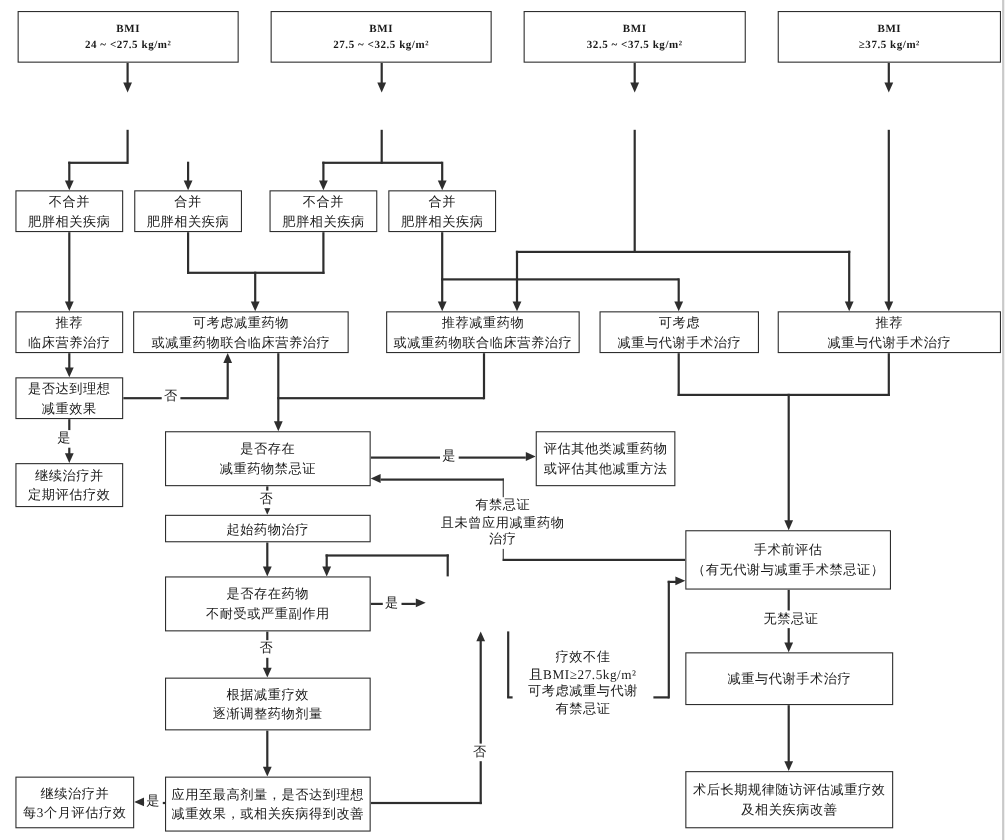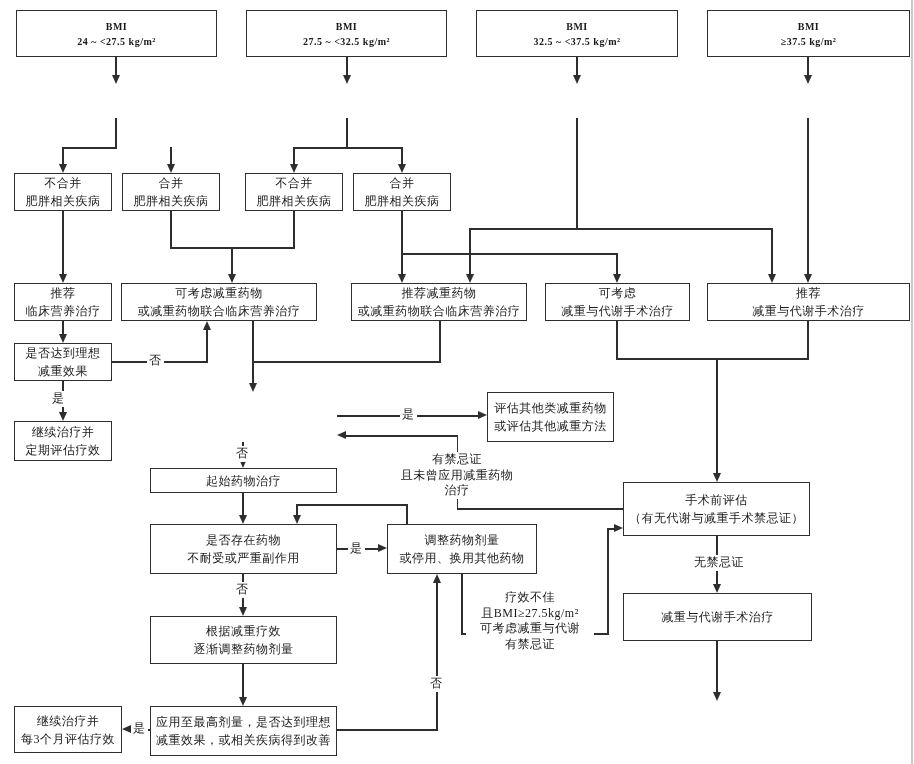--- a/index.html
+++ b/index.html
@@ -59,37 +59,39 @@
   <div class="box" style="left:545px;top:283px;width:145px;height:38px">可考虑
 减重与代谢手术治疗</div>
   <div class="box" style="left:707px;top:283px;width:203px;height:38px">推荐
 减重与代谢手术治疗</div>
 
   <div class="box" style="left:14px;top:343px;width:98px;height:38px">是否达到理想
 减重效果</div>
   <div class="box" style="left:14px;top:421px;width:98px;height:40px">继续治疗并
 定期评估疗效</div>
 
+  <div class="box" style="left:150px;top:392px;width:187px;height:50px">是否存在
+减重药物禁忌证</div>
   <div class="box" style="left:150px;top:468px;width:187px;height:25px">起始药物治疗</div>
   <div class="box" style="left:487px;top:392px;width:127px;height:50px">评估其他类减重药物
 或评估其他减重方法</div>
   <div class="box" style="left:150px;top:524px;width:187px;height:50px">是否存在药物
 不耐受或严重副作用</div>
-  <div class="box" style="left:387px;top:524px;width:150px;height:50px">调整药物剂量
-或停用、换用其他药物</div>
   <div class="box" style="left:150px;top:706px;width:187px;height:50px">应用至最高剂量，是否达到理想
 减重效果，或相关疾病得到改善</div>
   <div class="box" style="left:150px;top:616px;width:187px;height:48px">根据减重疗效
 逐渐调整药物剂量</div>
   <div class="box" style="left:14px;top:706px;width:108px;height:47px">继续治疗并
 每3个月评估疗效</div>
 
   <div class="box" style="left:623px;top:482px;width:187px;height:54px">手术前评估
 （有无代谢与减重手术禁忌证）</div>
   <div class="box" style="left:623px;top:593px;width:189px;height:48px">减重与代谢手术治疗</div>
+  <div class="box" style="left:623px;top:701px;width:189px;height:52px">术后长期规律随访评估减重疗效
+及相关疾病改善</div>
 
   <div class="vl" style="left:115.25px;top:57px;height:19px"></div>
     <div class="arr ad" style="left:111.5px;top:75px"></div>
   <div class="vl" style="left:346.25px;top:57px;height:19px"></div>
     <div class="arr ad" style="left:342.5px;top:75px"></div>
   <div class="vl" style="left:576.25px;top:57px;height:19px"></div>
     <div class="arr ad" style="left:572.5px;top:75px"></div>
   <div class="vl" style="left:807.25px;top:57px;height:19px"></div>
     <div class="arr ad" style="left:803.5px;top:75px"></div>
 

